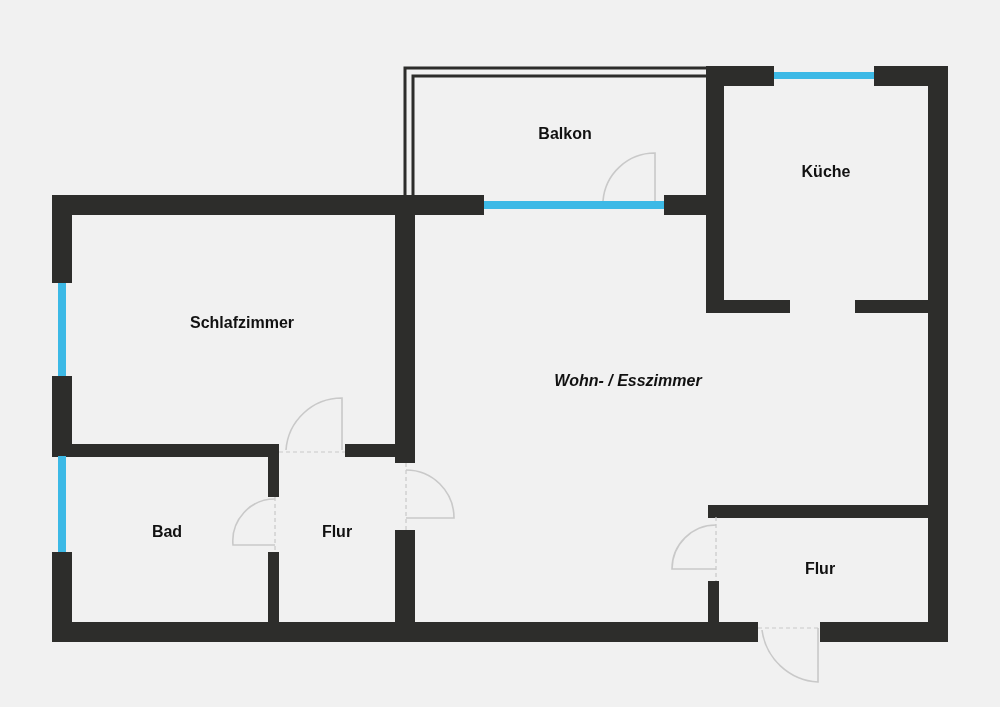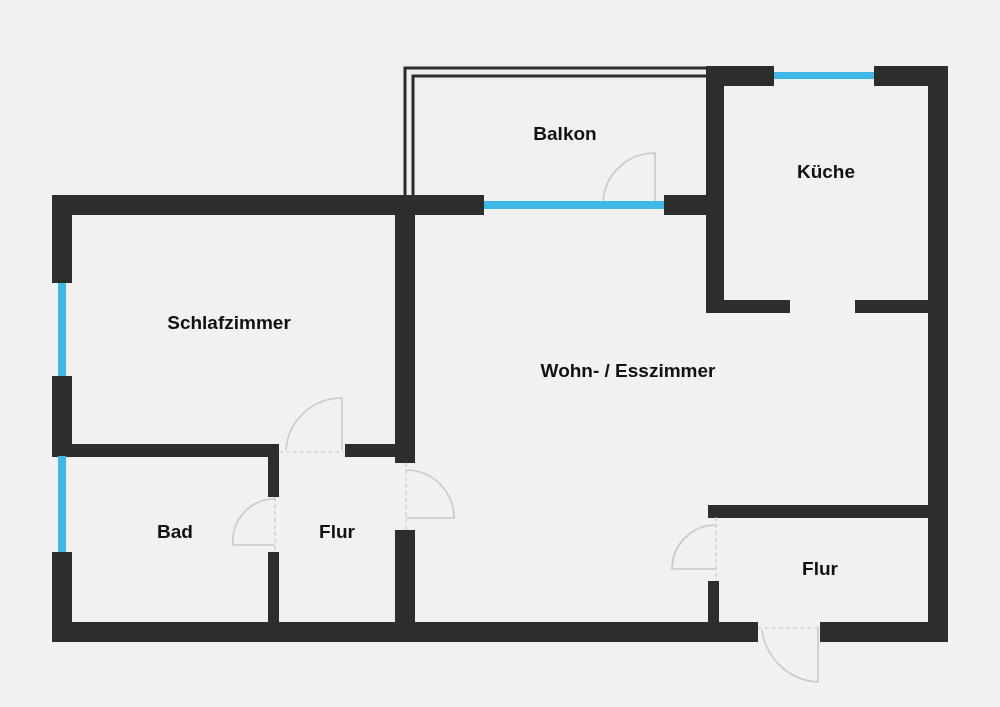--- a/index.html
+++ b/index.html
@@ -3,21 +3,21 @@
   <meta charset="utf-8">
   <style>
     html, body { margin:0; padding:0; }
     body { width:1000px; height:707px; background:#f1f1f1; overflow:hidden; position:relative; font-family:"Liberation Sans", sans-serif; }
     svg { position:absolute; left:0; top:0; }
     .wall { fill:#2d2d2b; }
     .win { fill:#3cb9e6; }
     .door { fill:none; stroke:#c9c9c9; stroke-width:1.6; }
     .dash { stroke:#c9c9c9; stroke-width:1.2; stroke-dasharray:4 3; }
     .rail { fill:none; stroke:#2d2d2b; stroke-width:3; }
-    .lbl { position:absolute; font-weight:bold; font-size:19px; color:#111; transform:translate(-50%,-50%); white-space:nowrap; }
+    .lbl { position:absolute; font-weight:bold; font-size:16px; color:#111; transform:translate(-50%,-50%); white-space:nowrap; }
   </style>
 </head>
 <body>
 
 <svg width="1000" height="707">
 
   <path class="rail" d="M405,197 V68 H712"></path>
   <path class="rail" d="M413,197 V76 H712"></path>
 
   <rect class="wall" x="52" y="195" width="432" height="20"></rect>
@@ -69,17 +69,17 @@
     <line class="dash" x1="716" y1="517" x2="716" y2="581"></line>
   </g>
   <g>
     <path class="door" d="M818,628 V682 A60,60 0 0 1 762,630"></path>
     <line class="dash" x1="758" y1="628" x2="820" y2="628"></line>
   </g>
 </svg>
 
 <div class="lbl" style="left:565px;top:134px;">Balkon</div>
 <div class="lbl" style="left:826px;top:172px;">Küche</div>
-<div class="lbl" style="left:229px;top:323px;text-align:right;">Schlafzimmer</div>
-<div class="lbl" style="left:628px;top:371px;">Wohn- / Esszimmer</div>
-<div class="lbl" style="left:175px;top:532px;">Bad</div>
+<div class="lbl" style="left:242px;top:323px;text-align:right;">Schlafzimmer</div>
+<div class="lbl" style="left:628px;top:381px;font-style:italic;">Wohn- / Esszimmer</div>
+<div class="lbl" style="left:167px;top:532px;">Bad</div>
 <div class="lbl" style="left:337px;top:532px;">Flur</div>
 <div class="lbl" style="left:820px;top:569px;">Flur</div>
 
 </body></html>

